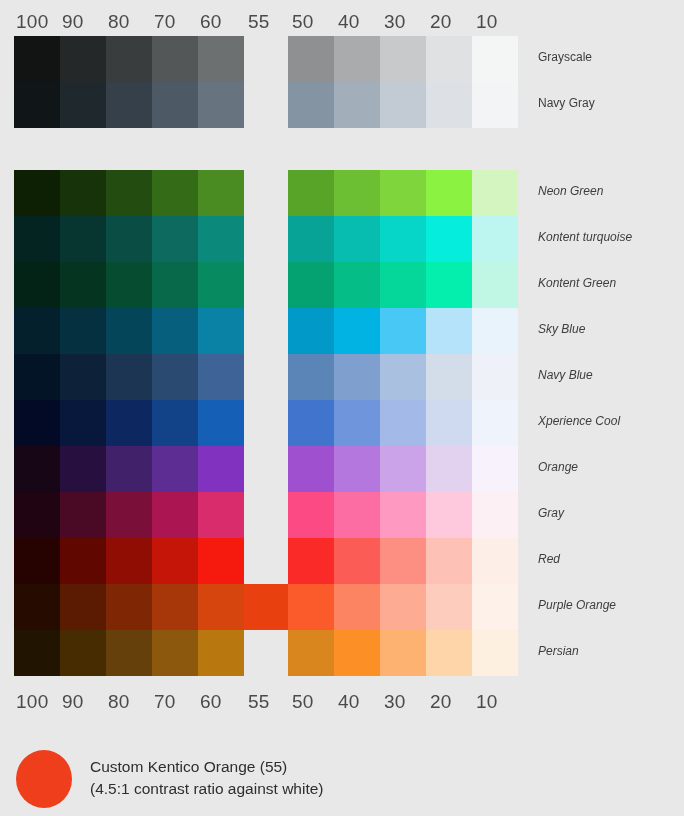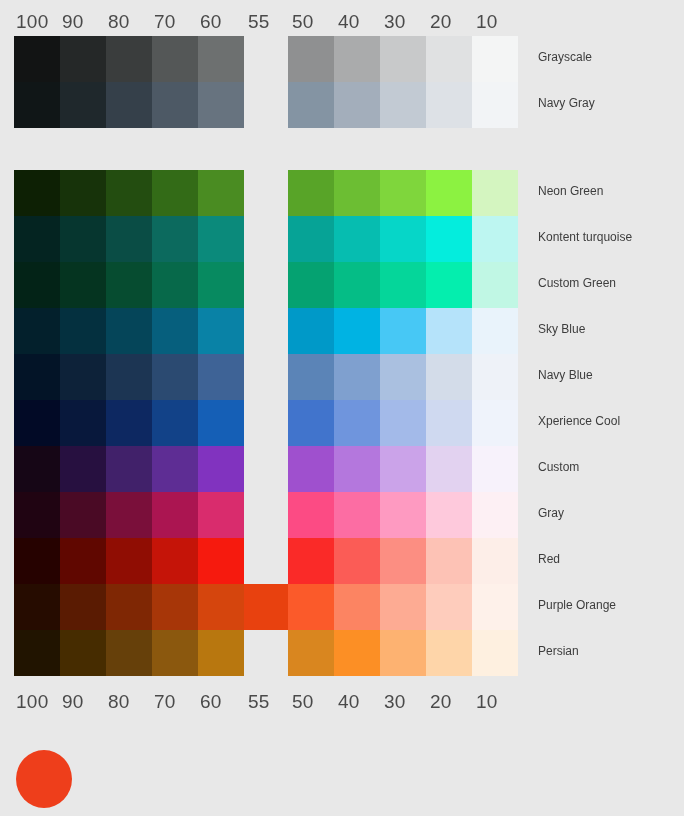--- a/index.html
+++ b/index.html
@@ -245,28 +245,28 @@
     <div class="sw" style="background: rgb(254, 241, 234);"></div>
     <div class="sw" style="background: rgb(217, 134, 31);"></div>
     <div class="sw" style="background: rgb(252, 143, 37);"></div>
     <div class="sw" style="background: rgb(253, 178, 113);"></div>
     <div class="sw" style="background: rgb(254, 213, 169);"></div>
     <div class="sw" style="background: rgb(254, 240, 224);"></div>
   </div>
 <div id="bridges">
     <div class="bridge" style="top: 584px; height: 46px; background: rgb(232, 65, 15);"></div>
   </div>
-<div class="labels" id="color-labels" style="top:170px;height:506px;">
+<div class="labels" id="color-labels" style="top:170px;height:506px;font-style:italic;">
     <div class="label" style="top: 15px;">Neon Green</div>
     <div class="label" style="top: 61px;">Kontent turquoise</div>
-    <div class="label" style="top: 107px;">Custom Green</div>
+    <div class="label" style="top: 107px;">Kontent Green</div>
     <div class="label" style="top: 153px;">Sky Blue</div>
     <div class="label" style="top: 199px;">Navy Blue</div>
     <div class="label" style="top: 245px;">Xperience Cool</div>
-    <div class="label" style="top: 291px;">Custom</div>
+    <div class="label" style="top: 291px;">Orange</div>
     <div class="label" style="top: 337px;">Gray</div>
     <div class="label" style="top: 383px;">Red</div>
     <div class="label" style="top: 429px;">Purple Orange</div>
     <div class="label" style="top: 475px;">Persian</div>
   </div>
 
 <div class="scale-row" id="scale-bottom" style="top:686px;">
     <div class="scale-num" style="left: 16px;">100</div>
     <div class="scale-num" style="left: 62px;">90</div>
     <div class="scale-num" style="left: 108px;">80</div>
@@ -275,13 +275,17 @@
     <div class="scale-num" style="left: 248px;">55</div>
     <div class="scale-num" style="left: 292px;">50</div>
     <div class="scale-num" style="left: 338px;">40</div>
     <div class="scale-num" style="left: 384px;">30</div>
     <div class="scale-num" style="left: 430px;">20</div>
     <div class="scale-num" style="left: 476px;">10</div>
   </div>
 
 <div class="footer">
   <div class="dot" id="footer-dot" style="background: rgb(238, 62, 27);"></div>
+  <div class="footer-text">
+    <div>Custom Kentico Orange (55)</div>
+    <div>(4.5:1 contrast ratio against white)</div>
+  </div>
 </div>
 
 </body></html>

